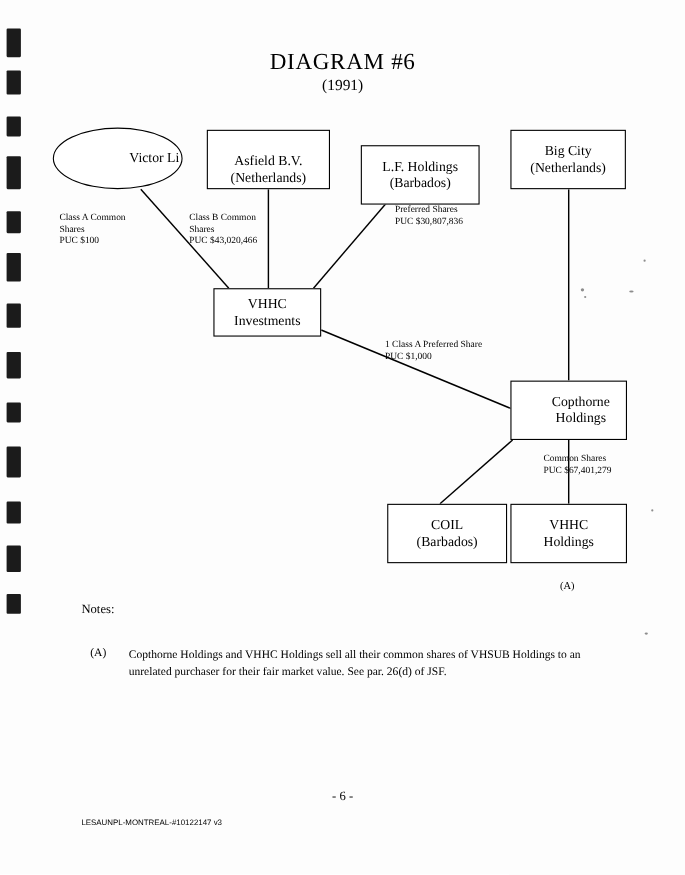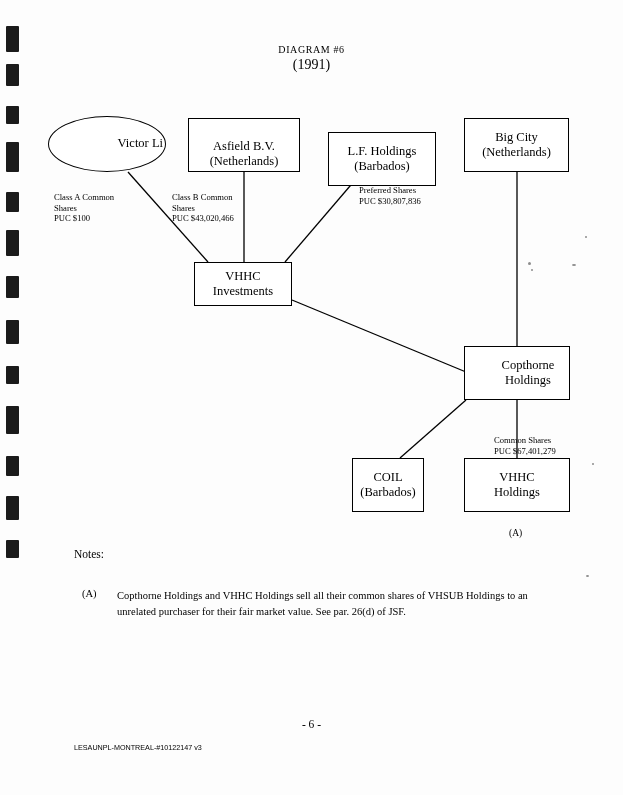--- a/index.html
+++ b/index.html
@@ -32,21 +32,21 @@
     border-radius: 1px;
   }
   .title-block {
     position: absolute;
     left: 0;
     right: 0;
     top: 44px;
     text-align: center;
   }
   .title-line1 {
-    font-size: 10px;
+    font-size: 21px;
     letter-spacing: 0.6px;
     font-weight: 400;
   }
   .title-line2 {
     font-size: 14px;
     margin-top: 2px;
   }
   .node {
     position: absolute;
     border: 1.4px solid #000;
@@ -188,43 +188,45 @@
   <div class="node" style="left:194px; top:262px; width:98px; height:44px; white-space:pre-line;">
     <span>VHHC
 Investments</span>
   </div>
 
   <div class="node" style="left:464px; top:346px; width:106px; height:54px; white-space:pre-line;padding-left:24px;">
     <span>Copthorne
 Holdings</span>
   </div>
 
-  <div class="node" style="left:352px; top:458px; width:72px; height:54px; white-space:pre-line;">
+  <div class="node" style="left:352px; top:458px; width:109px; height:54px; white-space:pre-line;">
     <span>COIL
 (Barbados)</span>
   </div>
 
   <div class="node" style="left:464px; top:458px; width:106px; height:54px; white-space:pre-line;">
     <span>VHHC
 Holdings</span>
   </div>
 
   <div class="edge-label" style="left:54px; top:192px; width:90px;">Class A Common
 Shares
 PUC  $100</div>
 
   <div class="edge-label" style="left:172px; top:192px; width:100px;">Class B Common
 Shares
 PUC $43,020,466</div>
 
   <div class="edge-label" style="left:359px; top:185px; width:110px;">Preferred Shares
 PUC $30,807,836</div>
 
-
-  <div class="edge-label" style="left:494px; top:411px; width:120px;margin-top:24px;">Common Shares
+  <div class="edge-label" style="left:350px; top:307px; width:150px;">1 Class A Preferred Share
+PUC $1,000</div>
+
+  <div class="edge-label" style="left:494px; top:411px; width:120px;">Common Shares
 PUC $67,401,279</div>
 
   <div class="footmark" style="left:509px; top:528px;">(A)</div>
 
   <div class="notes-head">Notes:</div>
   <div class="note-tag">(A)</div>
   <div class="note-text">Copthorne Holdings and VHHC Holdings sell all their common shares of VHSUB Holdings to an unrelated purchaser for their fair market value. See par. 26(d) of JSF.</div>
 
   <div class="page-num">- 6 -</div>
   <div class="docid">LESAUNPL-MONTREAL-#10122147 v3</div>

